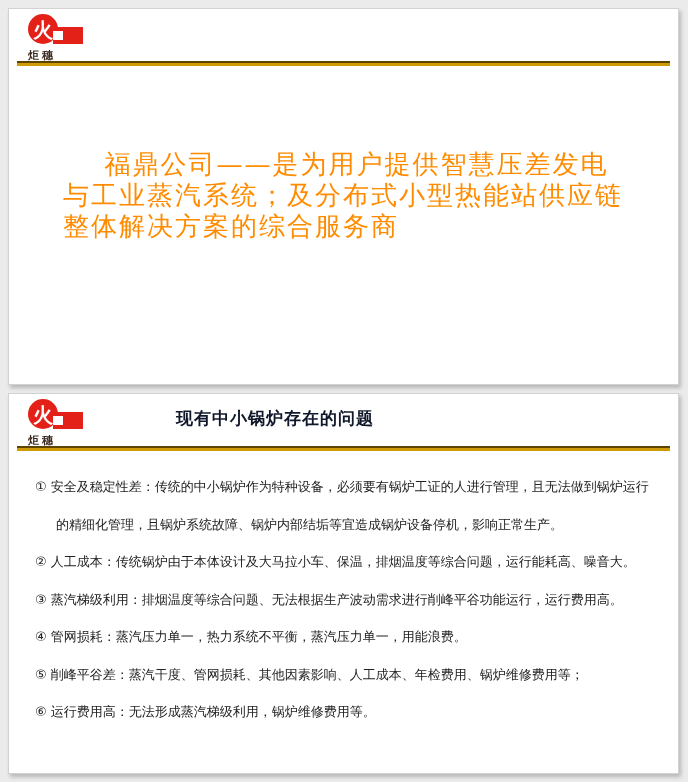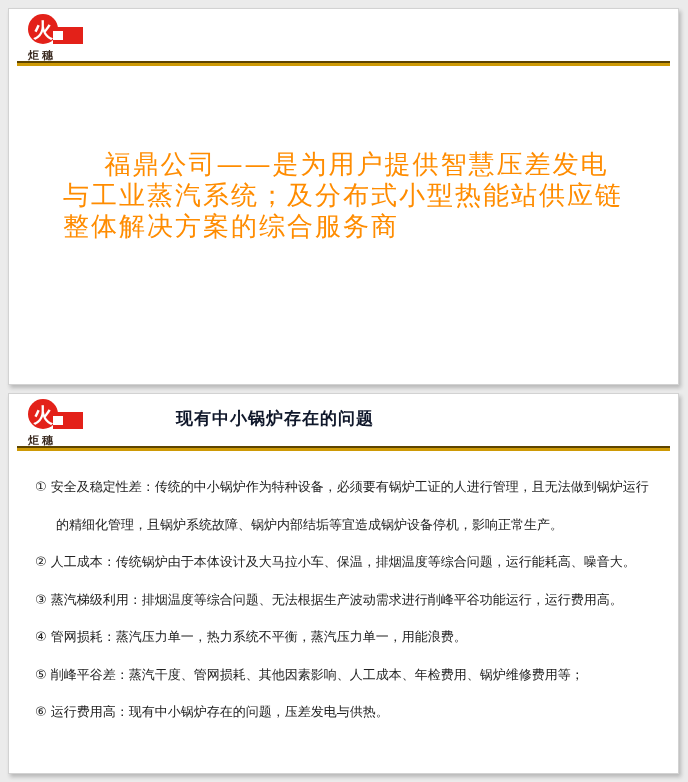--- a/index.html
+++ b/index.html
@@ -123,16 +123,16 @@
     <p class="item">
       <span>④</span>
       <span class="label">管网损耗：</span><span>蒸汽压力单一，热力系统不平衡，蒸汽压力单一，用能浪费。</span>
     </p>
     <p class="item">
       <span>⑤</span>
       <span class="label">削峰平谷差：</span><span>蒸汽干度、管网损耗、其他因素影响、人工成本、年检费用、锅炉维修费用等；</span>
     </p>
     <p class="item">
       <span>⑥</span>
-      <span class="label">运行费用高：</span><span>现有中小锅炉存在的问题，压差发电与供热。</span>
+      <span class="label">运行费用高：</span><span>无法形成蒸汽梯级利用，锅炉维修费用等。</span>
     </p>
   </div>
 </div>
 
 </body></html>

